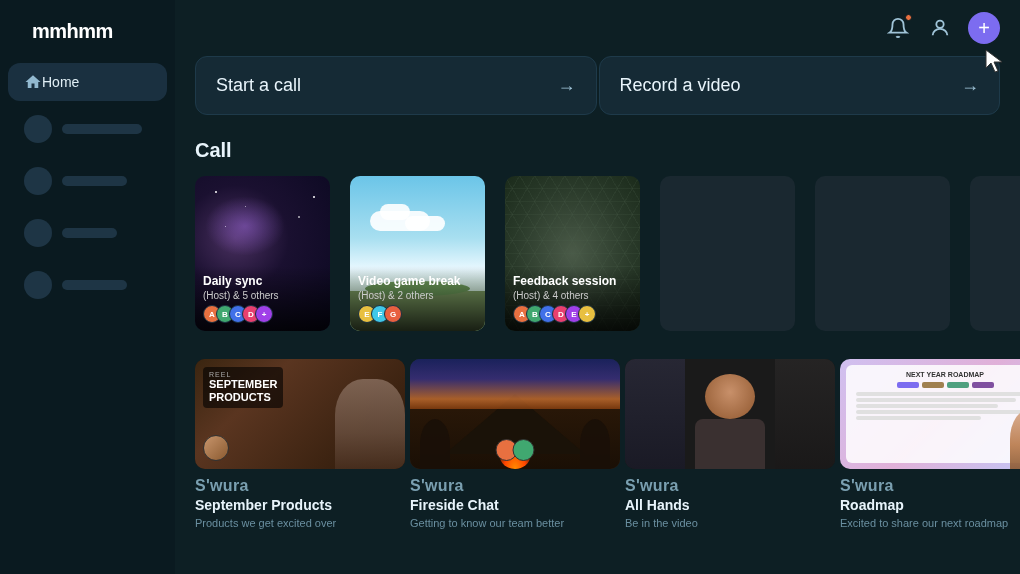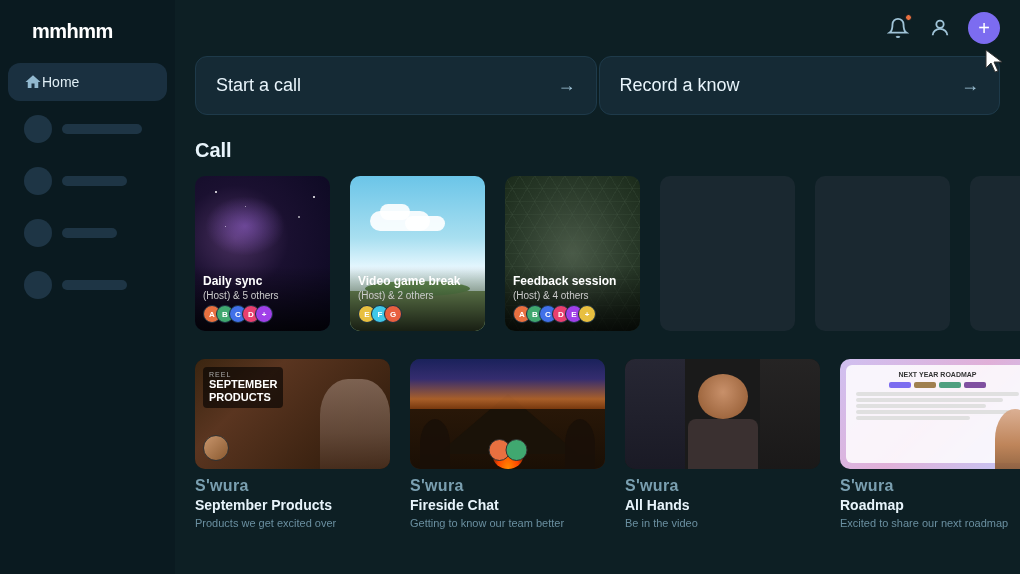--- a/index.html
+++ b/index.html
@@ -234,21 +234,21 @@
       border-radius: 50px;
     }
 
     
     .video-card {
       width: 195px;
       flex-shrink: 0;
       cursor: pointer;
     }
     .video-thumbnail {
-      width: 195px;
+      width: 210px;
       height: 110px;
       border-radius: 10px;
       overflow: hidden;
       position: relative;
       margin-bottom: 8px;
     }
     .video-meta-label {
       font-size: 16px;
       color: #7a9fb0;
       margin-bottom: 2px;
@@ -455,21 +455,21 @@
       </div>
     </div>
   </div>
 
   <div class="action-cards">
     <div class="action-card">
       <span class="action-card-label">Start a call</span>
       <span class="action-card-arrow">→</span>
     </div>
     <div class="action-card">
-      <span class="action-card-label">Record a know</span>
+      <span class="action-card-label">Record a video</span>
       <span class="action-card-arrow">→</span>
     </div>
   </div>
 
   <div class="section-title">Call</div>
 
   <div class="cards-row">
 
     <div class="call-card">
       <div class="call-card-bg bg-galaxy">

